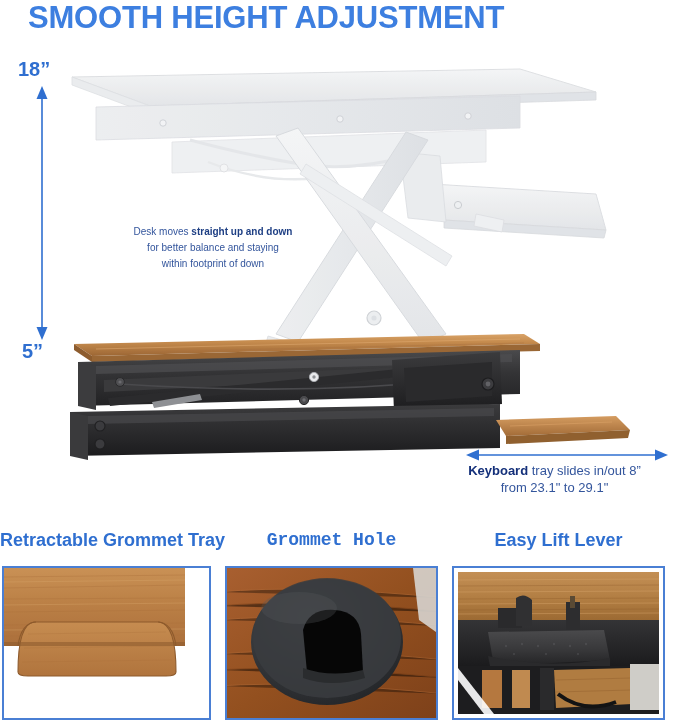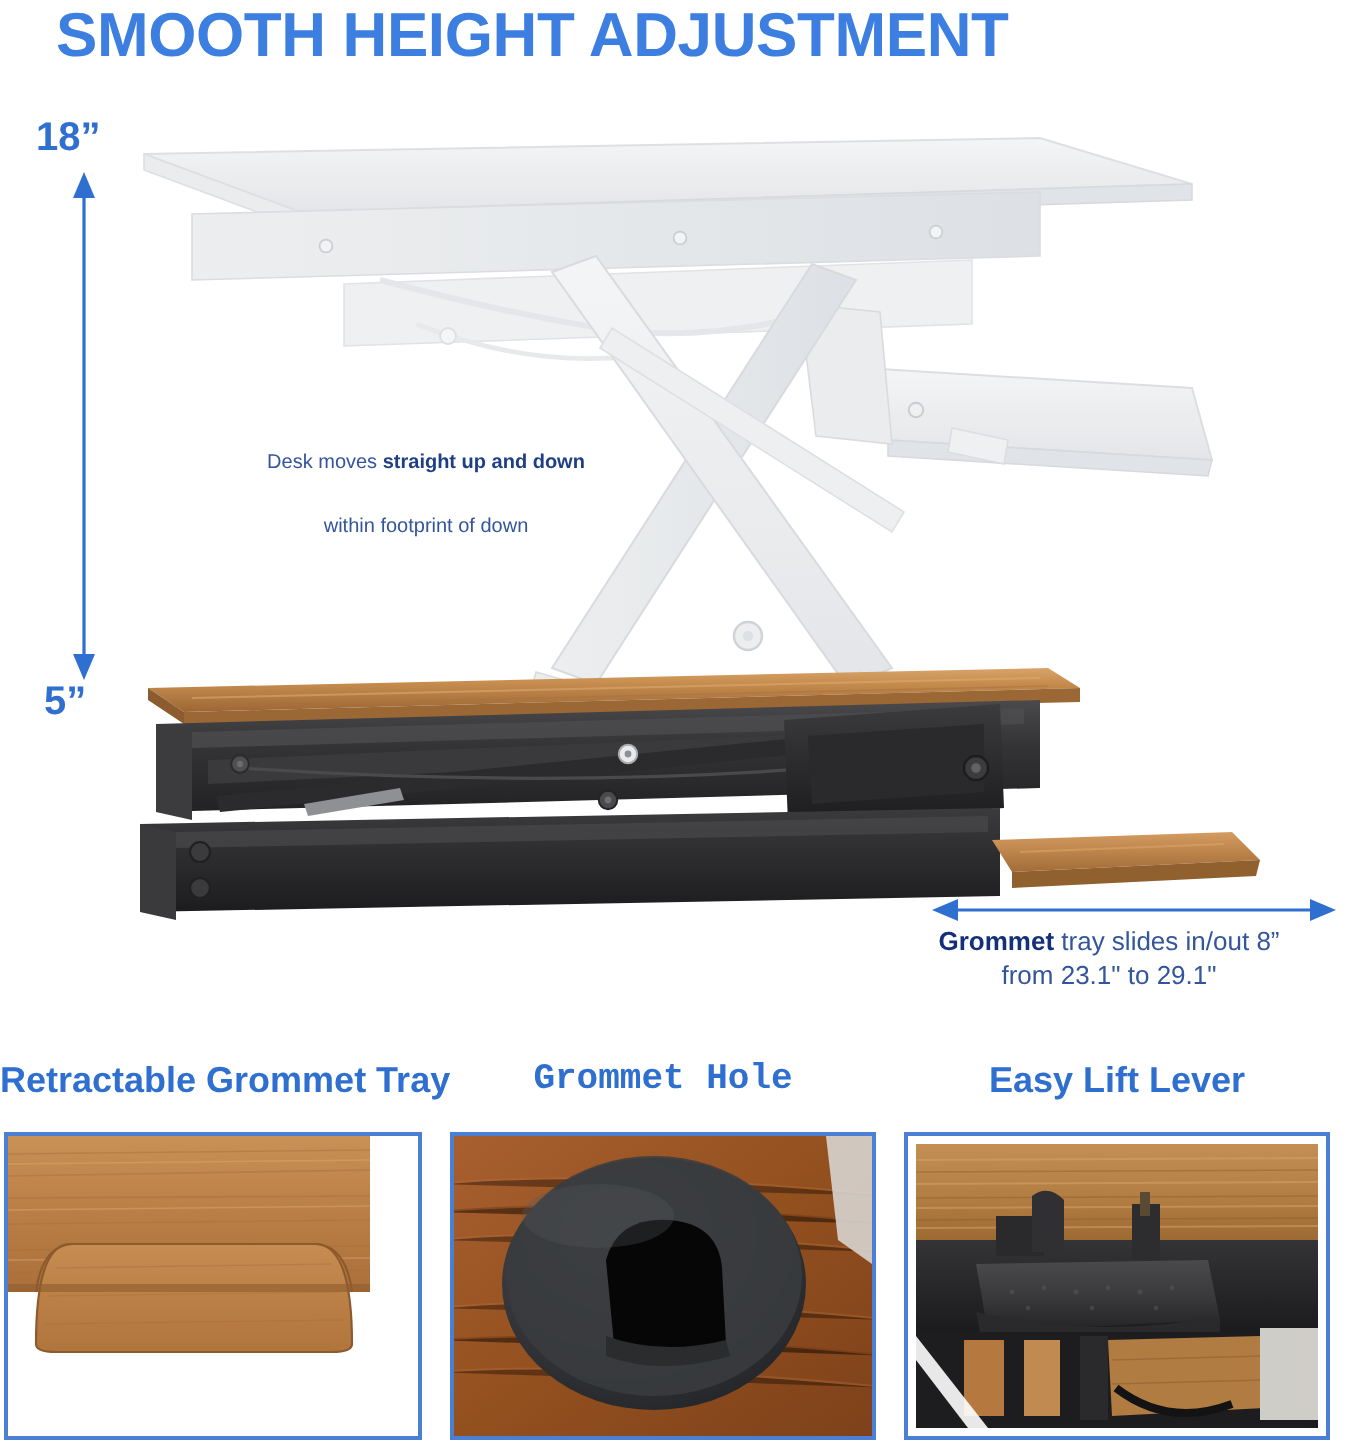--- a/index.html
+++ b/index.html
@@ -233,32 +233,32 @@
     <line x1="6" y1="10" x2="6" y2="244" stroke="#2f6fd0" stroke-width="1.6"></line>
     <polygon points="6,0 11.5,13 0.5,13" fill="#2f6fd0"></polygon>
     <polygon points="6,254 11.5,241 0.5,241" fill="#2f6fd0"></polygon>
   </svg>
 
   <div class="v-label" id="label-18">18”</div>
   <div class="v-label" id="label-5">5”</div>
 
   <div id="center-note">
     <span>Desk moves </span><span class="b">straight up and down</span><br>
-    <br>
+    <span>for better balance and staying</span><br>
     <span>within footprint of down</span>
   </div>
 
   <svg id="h-arrow" viewBox="0 0 202 12">
     <line x1="10" y1="6" x2="192" y2="6" stroke="#2f6fd0" stroke-width="1.6"></line>
     <polygon points="0,6 13,0.5 13,11.5" fill="#2f6fd0"></polygon>
     <polygon points="202,6 189,0.5 189,11.5" fill="#2f6fd0"></polygon>
   </svg>
 
   <div id="kb-note">
-    <span class="b">Grommet</span><span> tray slides in/out 8”</span><br>
+    <span class="b">Keyboard</span><span> tray slides in/out 8”</span><br>
     <span>from 23.1" to 29.1"</span>
   </div>
 </div>
 
 <div id="panels">
 
   <div class="panel-caption" id="cap-0">Retractable Grommet Tray</div>
   <div class="panel-caption" id="cap-1">Grommet Hole</div>
   <div class="panel-caption" id="cap-2">Easy Lift Lever</div>
 

